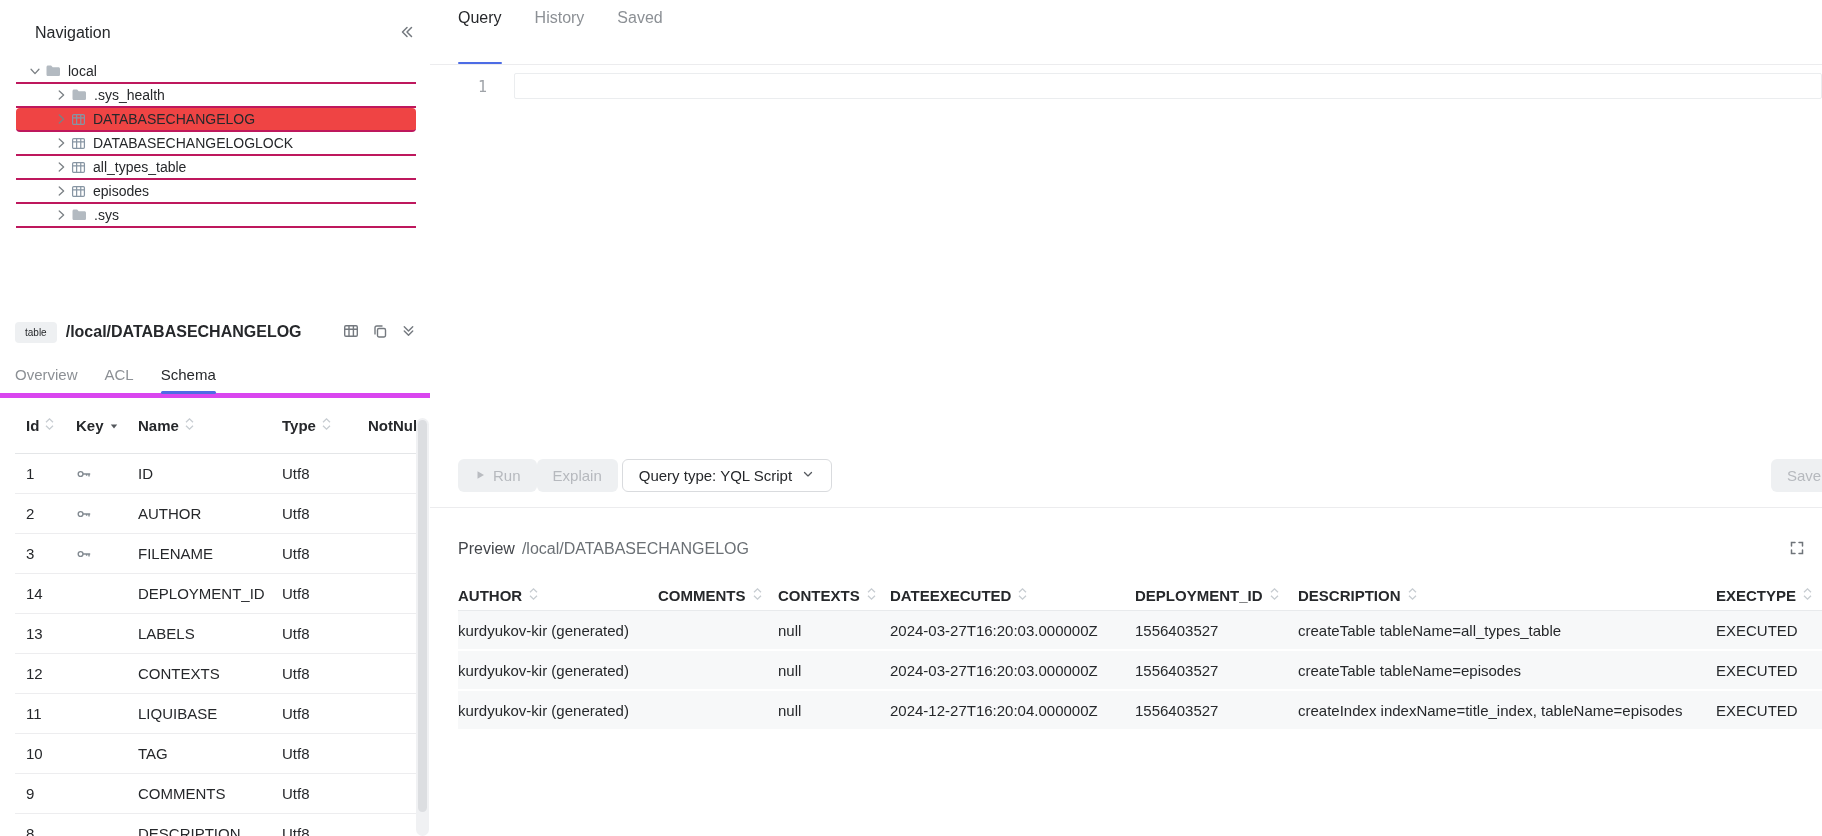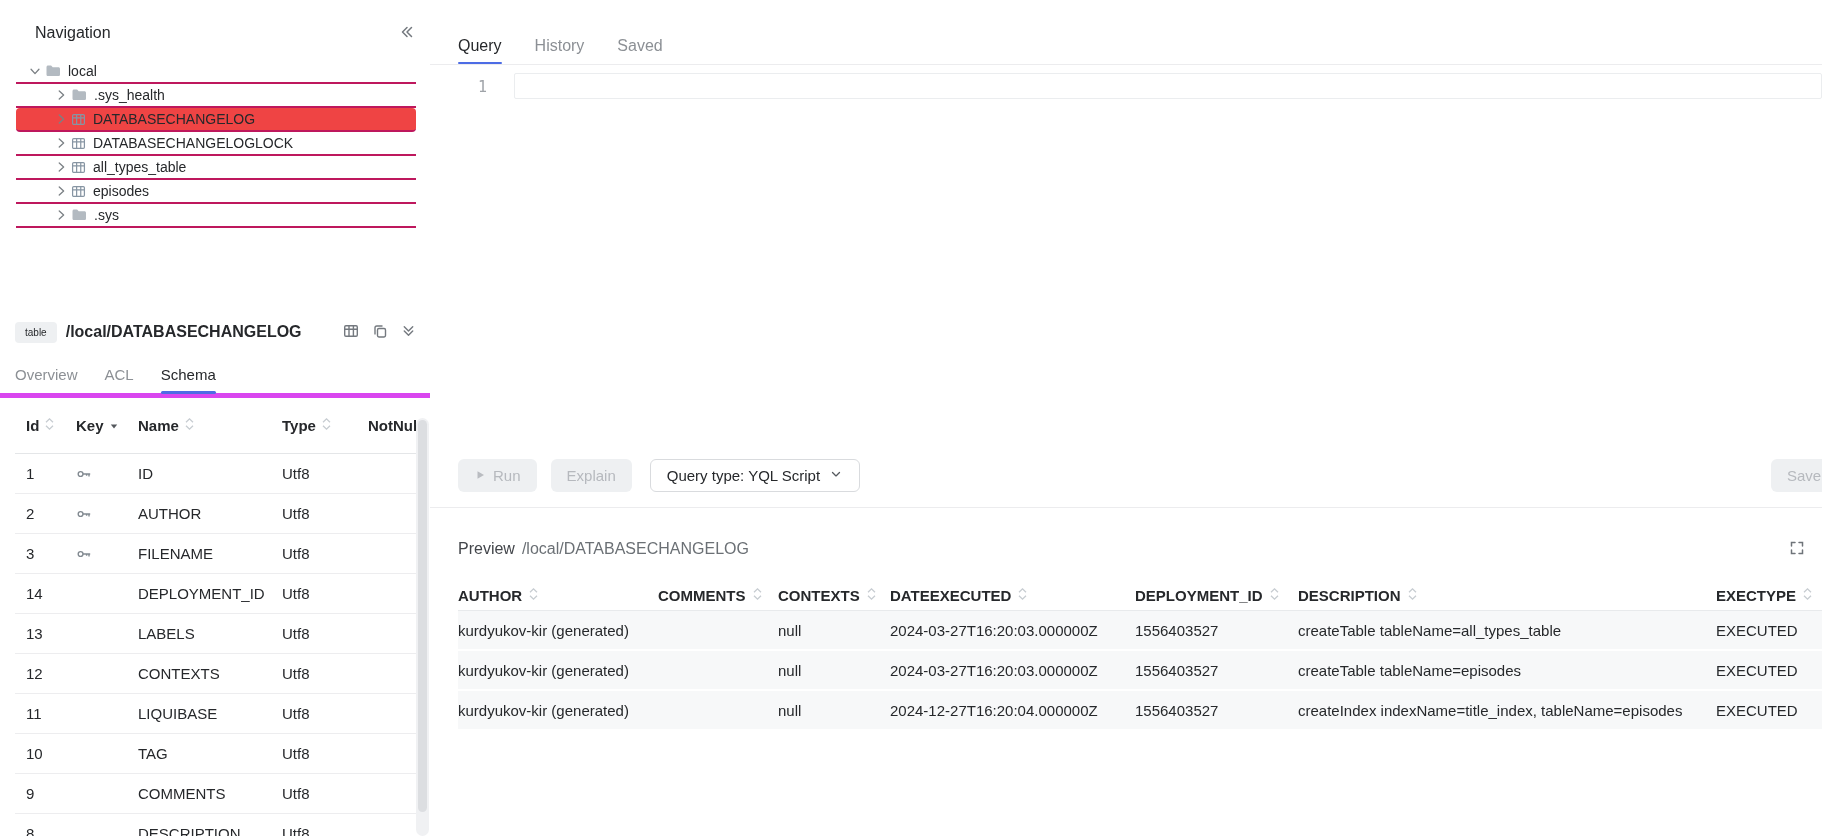--- a/index.html
+++ b/index.html
@@ -35,30 +35,30 @@
   .schema-table { margin:0 14px 0 15px; overflow:hidden; }
   .sch-row { display:grid; grid-template-columns:50px 62px 144px 86px auto; align-items:center; padding-left:11px; border-bottom:1px solid #ededef; height:40px; overflow:hidden; }
   .sch-row.sch-head { height:56px; border-bottom:1px solid #e4e6e8; font-weight:bold; }
   .sch-cell { display:flex; align-items:center; gap:5px; white-space:nowrap; overflow:hidden; }
 
   .side-scroll { position:absolute; left:416px; top:418px; width:13px; height:418px; background:#f0f1f3; border-radius:7px; }
   .side-scroll .thumb { position:absolute; left:2px; right:2px; top:2px; height:392px; background:#dcdee1; border-radius:5px; }
 
   
   .main { flex:1; position:relative; padding-left:28px; min-width:0; }
-  .qtabs { display:flex; gap:33px; height:65px; padding-top:36px; border-bottom:1px solid #ececee; margin-left:-28px; padding-left:28px; }
+  .qtabs { display:flex; gap:33px; height:65px; padding-top:8px; border-bottom:1px solid #ececee; margin-left:-28px; padding-left:28px; }
   .qtab { position:relative; font-size:16px; line-height:20px; padding-bottom:10px; color:#8c9095; cursor:pointer; }
   .qtab.active { color:#26282b; }
   .qtab.active::after { content:""; position:absolute; left:0; right:0; bottom:0; height:2px; border-radius:2px; background:#4d6ce5; }
 
   .editor { position:relative; height:385px; margin-left:-28px; background:#fff; }
   .gutter-num { position:absolute; top:10px; left:0; width:57px; text-align:right; font-family:"DejaVu Sans Mono",monospace; font-size:15px; line-height:24px; color:#9fa3a8; }
   .cur-line { position:absolute; left:84px; right:0; top:8px; height:26px; border:1px solid #ebedef; border-radius:2px; }
 
-  .actions { position:relative; display:flex; align-items:center; gap:14px; height:33px; margin-top:9px; }
+  .actions { position:relative; display:flex; align-items:center; height:33px; margin-top:9px; }
   .btn { display:inline-flex; align-items:center; justify-content:center; gap:7px; height:33px; padding:0 16px; border-radius:6px; border:none; background:#eef0f2; color:#b6b9be; font-size:15px; font-family:inherit; cursor:pointer; white-space:nowrap; }
   .btn-select { background:#fff; border:1px solid #d9dbde; color:#26282b; gap:9px; margin-left:4px; }
   .btn-save { position:absolute; left:1313px; top:0; }
 
   .divider { height:1px; background:#ececee; margin:15px 0 0 -28px; }
   .preview-head { display:flex; align-items:center; margin-top:30px; height:22px; padding-right:17px; }
   .preview-title { font-size:16px; color:#43464b; }
   .preview-path { font-size:16px; color:#6b7075; margin-left:7px; }
   .fs-btn { margin-left:auto; }
 

